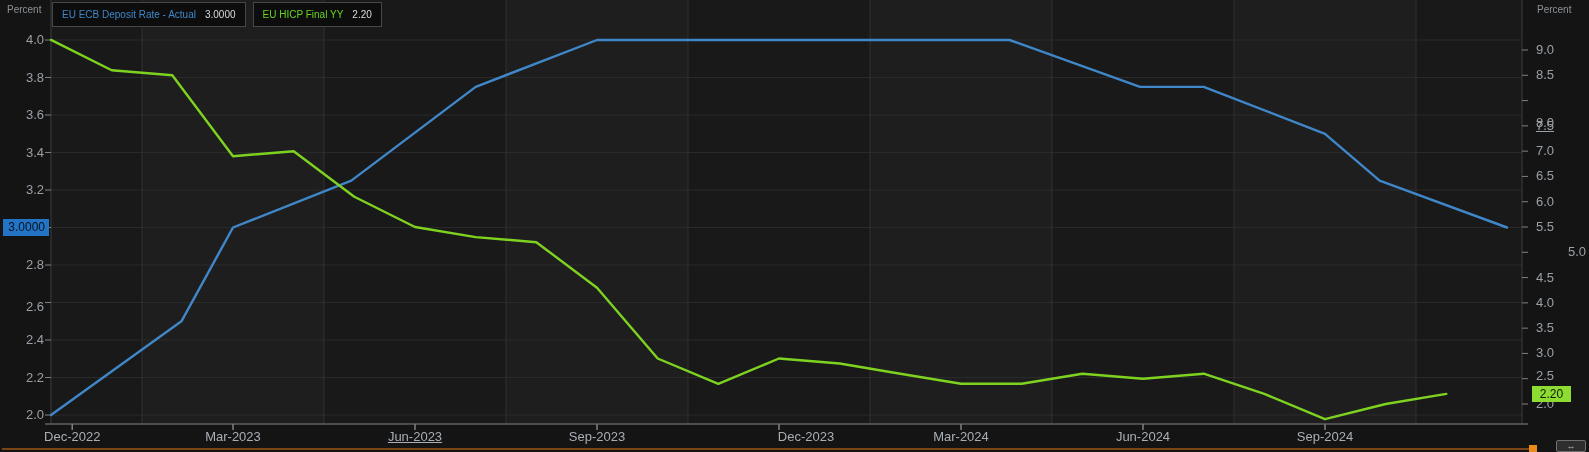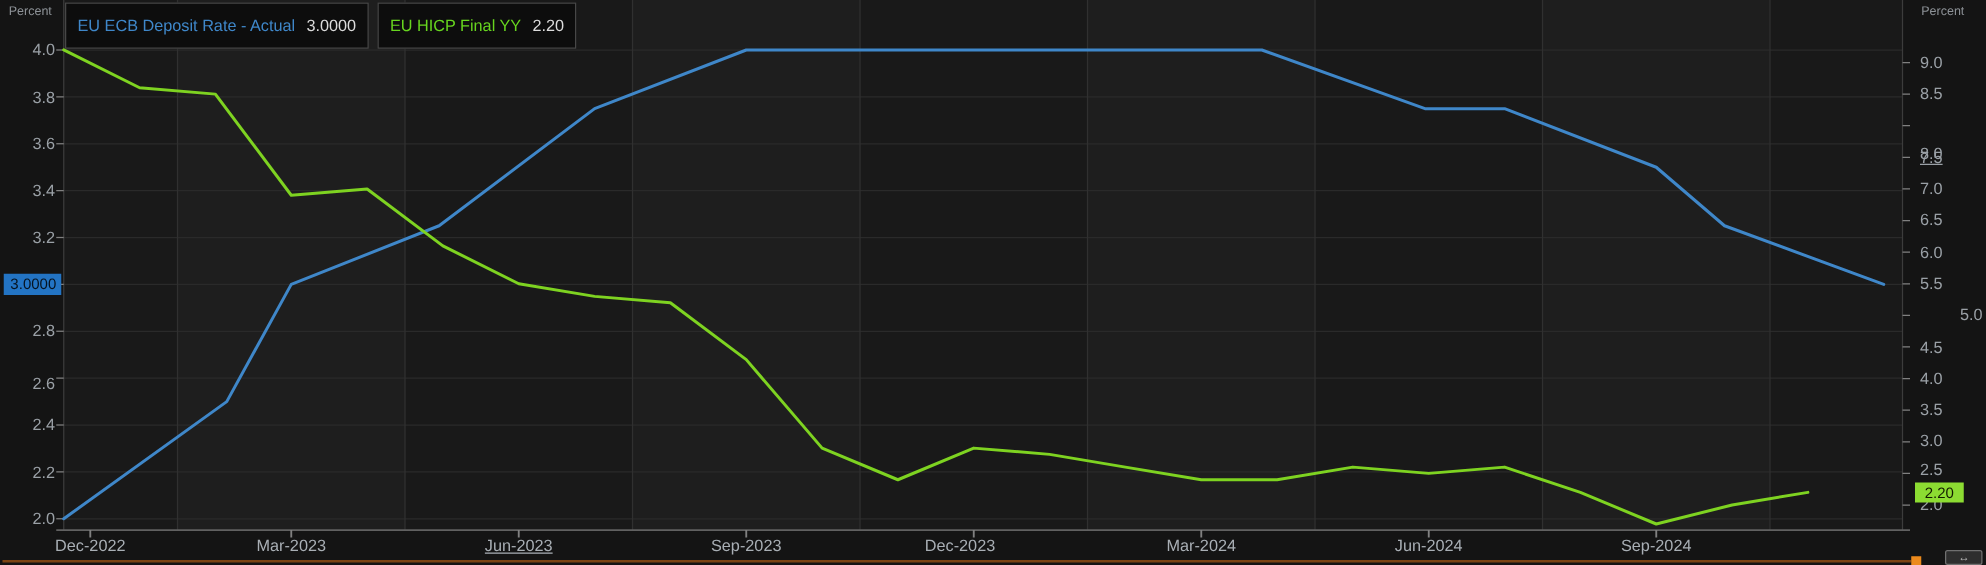--- a/index.html
+++ b/index.html
@@ -7,22 +7,22 @@
   .stage{
     position:relative;width:1589px;height:452px;background:#141414;
     font-family:"Liberation Sans", sans-serif;overflow:hidden;
   }
   .stage svg{position:absolute;left:0;top:0;}
   .axis-title{position:absolute;top:4px;font-size:10px;color:#8d9297;}
   .axis-title.left{left:7px;}
   .axis-title.right{left:1537px;}
   .legend{position:absolute;left:52px;top:2px;display:flex;gap:7px;z-index:5;}
   .legend-box{
-    display:flex;align-items:center;height:37px;padding:0 9px;
-    background:#0d0d0d;border:1px solid #474747;font-size:13px;white-space:nowrap;
+    display:flex;align-items:center;height:25px;padding:0 9px;
+    background:#0d0d0d;border:1px solid #474747;font-size:10px;white-space:nowrap;
   }
   .legend-name.s0{color:#3f87c9;}
   .legend-name.s1{color:#67d51f;}
   .legend-value{color:#dcdcdc;margin-left:9px;}
   .ticklbl{position:absolute;height:16px;line-height:16px;font-size:13px;color:#9aa0a6;}
   .ticklbl.l{left:0;width:44px;text-align:right;}
   .ticklbl.r{left:1536px;width:50px;text-align:left;}
   .xlbl{position:absolute;top:429px;width:96px;height:16px;line-height:16px;
         text-align:center;font-size:13px;color:#a9afb5;}
   .badge{position:absolute;font-size:12px;line-height:16px;z-index:4;}
@@ -147,21 +147,21 @@
       <div class="ticklbl r" style="top: 269.575px;">4.5</div>
       <div class="ticklbl r" style="top: 294.86px;">4.0</div>
       <div class="ticklbl r" style="top: 320.145px;">3.5</div>
       <div class="ticklbl r" style="top: 345.43px;">3.0</div>
       <div class="ticklbl r" style="top: 368px;">2.5</div>
       <div class="ticklbl r" style="top: 396px;">2.0</div>
       <div class="xlbl" style="left: 24.2335px;">Dec-2022</div>
       <div class="xlbl" style="left: 185.001px;">Mar-2023</div>
       <div class="xlbl" style="left: 367.002px; text-decoration: underline;">Jun-2023</div>
       <div class="xlbl" style="left: 549.003px;">Sep-2023</div>
-      <div class="xlbl" style="left: 720px; text-align: center;">Dec-2023</div>
+      <div class="xlbl" style="left: 758px; text-align: center;">Dec-2023</div>
       <div class="xlbl" style="left: 913.005px;">Mar-2024</div>
       <div class="xlbl" style="left: 1095.01px;">Jun-2024</div>
       <div class="xlbl" style="left: 1277.01px;">Sep-2024</div>
     </div>
 
   <div class="badge left">3.0000</div>
   <div class="badge right">2.20</div>
 
   <div class="scroll-line"></div>
   <div class="scroll-thumb"></div>

